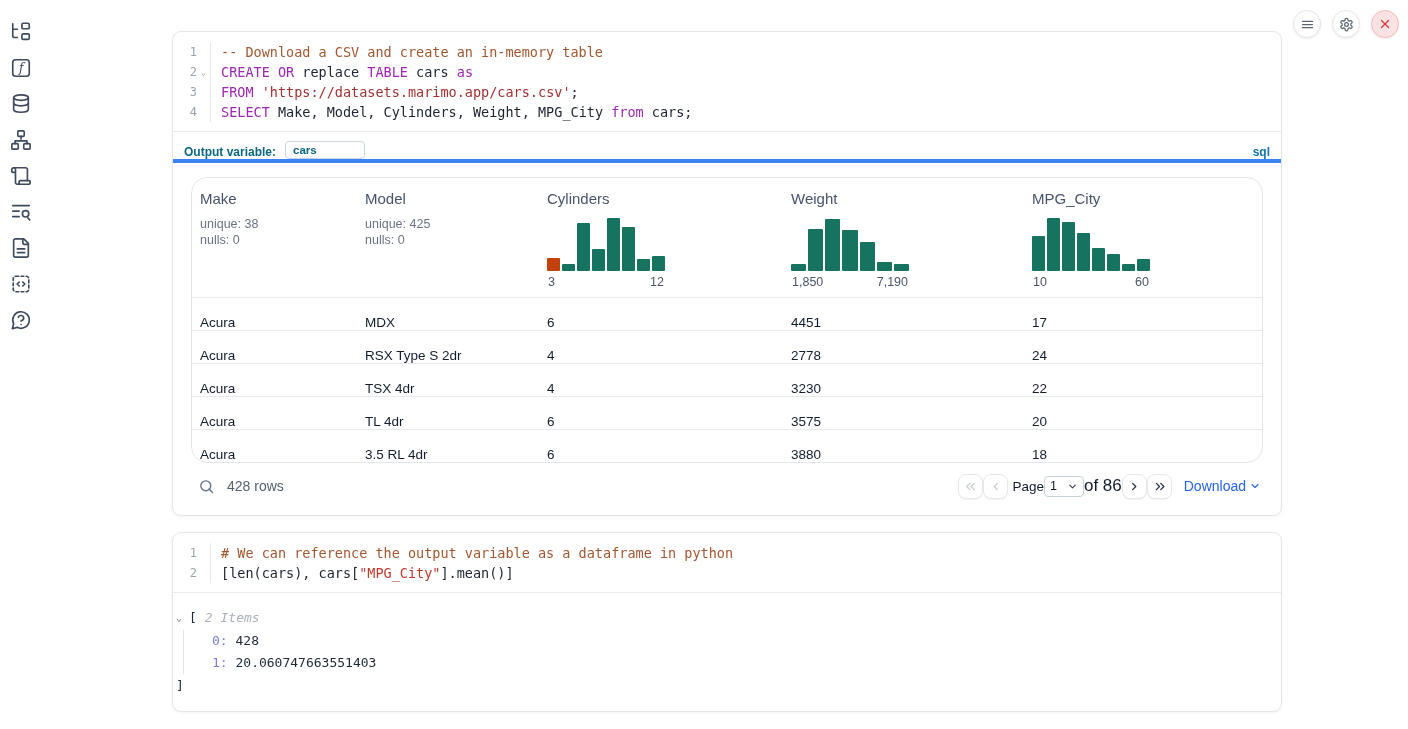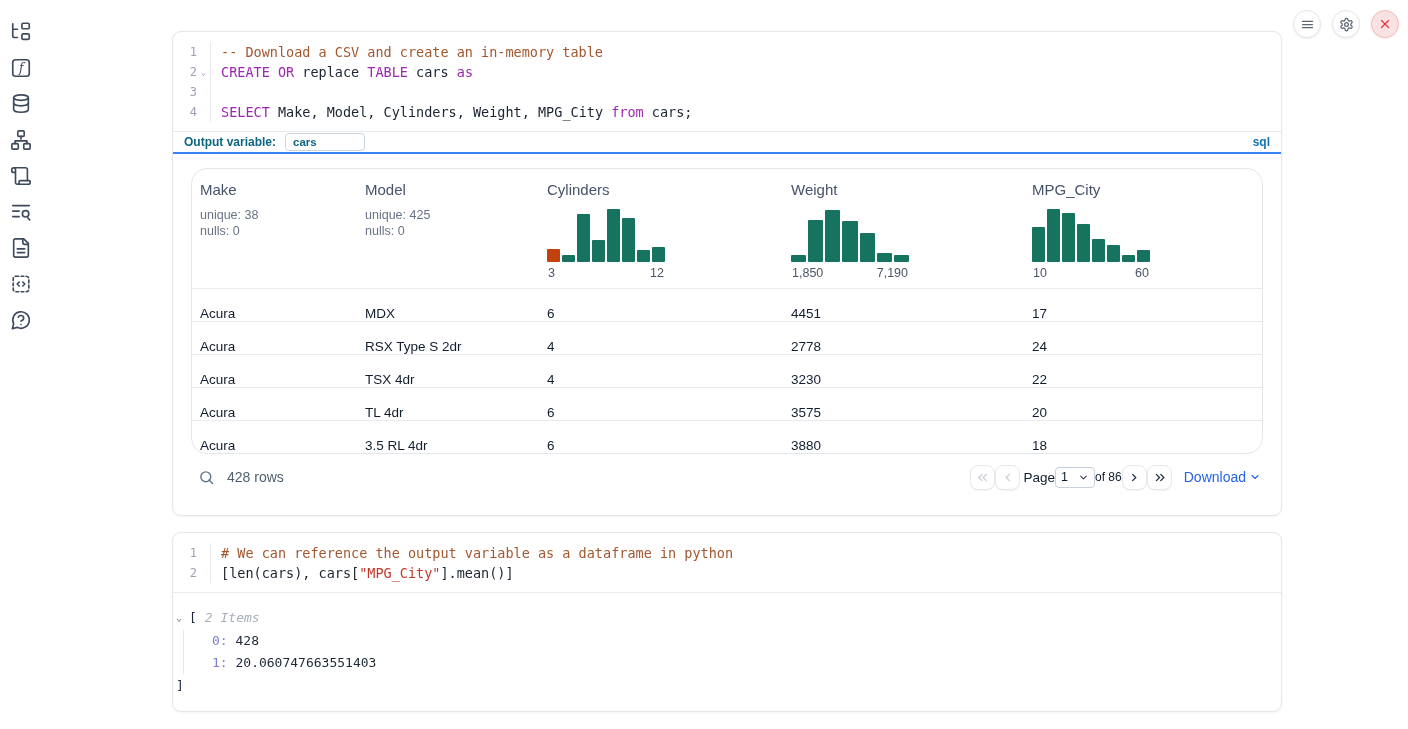--- a/index.html
+++ b/index.html
@@ -28,21 +28,21 @@
   .gutter{width:38px;flex:none;display:flex;justify-content:flex-end;align-items:center;border-right:1px solid #e8eaee;}
   .lnum{color:#9aa3b2;font-size:12px;}
   .fold{width:13px;font-size:9px;color:#9aa3b2;text-align:center;}
   .ltext{padding-left:10px;white-space:pre;color:#1b2430;}
   .tok-kw{color:#9c27b0;}
   .tok-comment{color:#a3572f;}
   .tok-str{color:#a33131;}
   .tok-pystr{color:#c0392b;}
   .tok-pl{color:#1b2430;}
 
-  .outvar-row{height:23px;border-top:1px solid #e8eaee;border-bottom:2px solid #3b82f6;display:flex;align-items:center;padding:0 11px;gap:9px;}
+  .outvar-row{height:32px;border-top:1px solid #e8eaee;border-bottom:4px solid #3b82f6;display:flex;align-items:flex-end;padding:0 11px;gap:9px;}
   .outvar-label{font-size:12px;font-weight:bold;color:#0b6780;}
   .outvar-input{width:80px;height:18px;border:1px solid #ccd4dd;border-radius:4px;font-family:"Liberation Sans",sans-serif;
     font-size:11.5px;font-weight:bold;color:#0b6780;padding:0 7px;outline:none;background:#fff;}
   .lang-badge{margin-left:auto;font-size:12px;font-weight:bold;color:#1273b4;cursor:pointer;}
 
   .cell-output{padding:14px 18px 0;}
 
   
   .dtable{border:1px solid #e3e7ec;border-radius:16px;overflow:hidden;}
   .thead{display:flex;}
@@ -66,21 +66,21 @@
   .row-count{font-size:14px;color:#52606f;margin-left:12px;}
   .search-btn{color:#64748b;display:flex;align-items:center;cursor:pointer;}
   .pager{margin-left:auto;display:flex;align-items:center;}
   .page-btn{width:25px;height:25px;border:1px solid #e5e8ec;border-radius:8px;background:#fff;display:flex;
     align-items:center;justify-content:center;box-shadow:0 1px 1px rgba(0,0,0,.05);cursor:pointer;}
   .page-btn.disabled{color:#c9ced6;}
   .page-btn.enabled{color:#2d3748;}
   .page-label{font-size:13.5px;color:#111c2e;margin-left:4px;}
   .page-select{width:40px;height:21px;border:1px solid #c9d2dc;border-radius:4px;display:flex;align-items:center;
     justify-content:space-between;padding:0 5px;font-size:12.5px;color:#111c2e;cursor:pointer;background:#fff;}
-  .of-label{font-size:12px;color:#111c2e;}
+  .of-label{font-size:17px;color:#111c2e;}
   .download-link{display:flex;align-items:center;gap:3px;color:#2563eb;font-size:14px;margin-left:12px;cursor:pointer;}
 
   
   .tree{font-family:"DejaVu Sans Mono",monospace;font-size:13px;color:#1f2937;padding:14px 0 0 3px;}
   .tree-head{display:flex;align-items:center;height:20px;}
   .tree-chevron{font-size:10px;color:#6b7280;width:13px;cursor:pointer;}
   .tree-bracket{color:#1e293b;}
   .items-label{font-style:italic;color:#a9b0ba;margin-left:8px;}
   .tree-body{border-left:1px solid #e5e7eb;margin-left:7px;padding-left:28px;margin-top:3px;}
   .tree-entry{height:22px;line-height:22px;}
@@ -197,20 +197,21 @@
           <span class="lnum">2</span>
           <span class="fold">⌄</span>
         </span>
         <span class="ltext"><span class="tok-kw">CREATE</span><span class="tok-pl"> </span><span class="tok-kw">OR</span><span class="tok-pl"> replace </span><span class="tok-kw">TABLE</span><span class="tok-pl"> cars </span><span class="tok-kw">as</span></span>
       </div>
       <div class="code-line">
         <span class="gutter">
           <span class="lnum">3</span>
           <span class="fold"></span>
         </span>
+        <span class="ltext"><span class="tok-kw">FROM</span><span class="tok-pl"> </span><span class="tok-str">'https://datasets.marimo.app/cars.csv'</span><span class="tok-pl">;</span></span>
       </div>
       <div class="code-line">
         <span class="gutter">
           <span class="lnum">4</span>
           <span class="fold"></span>
         </span>
         <span class="ltext"><span class="tok-kw">SELECT</span><span class="tok-pl"> Make, Model, Cylinders, Weight, MPG_City </span><span class="tok-kw">from</span><span class="tok-pl"> cars;</span></span>
       </div>
     </div>
   <div class="outvar-row">

